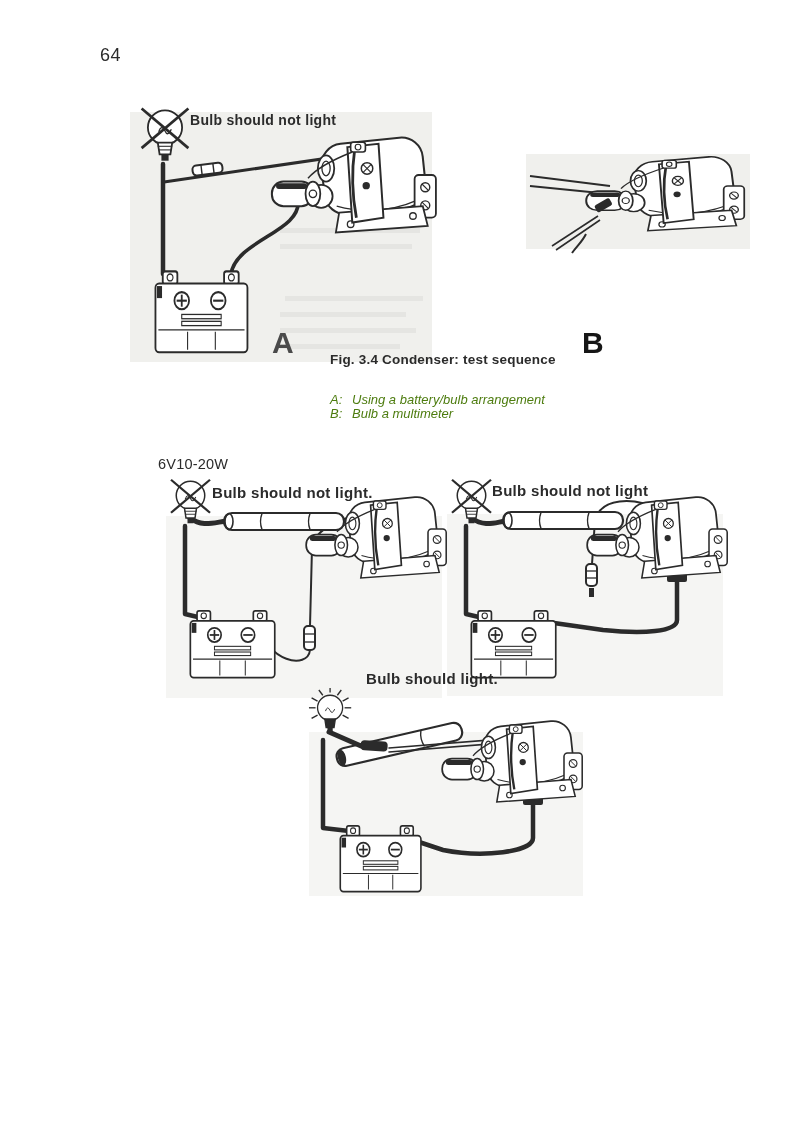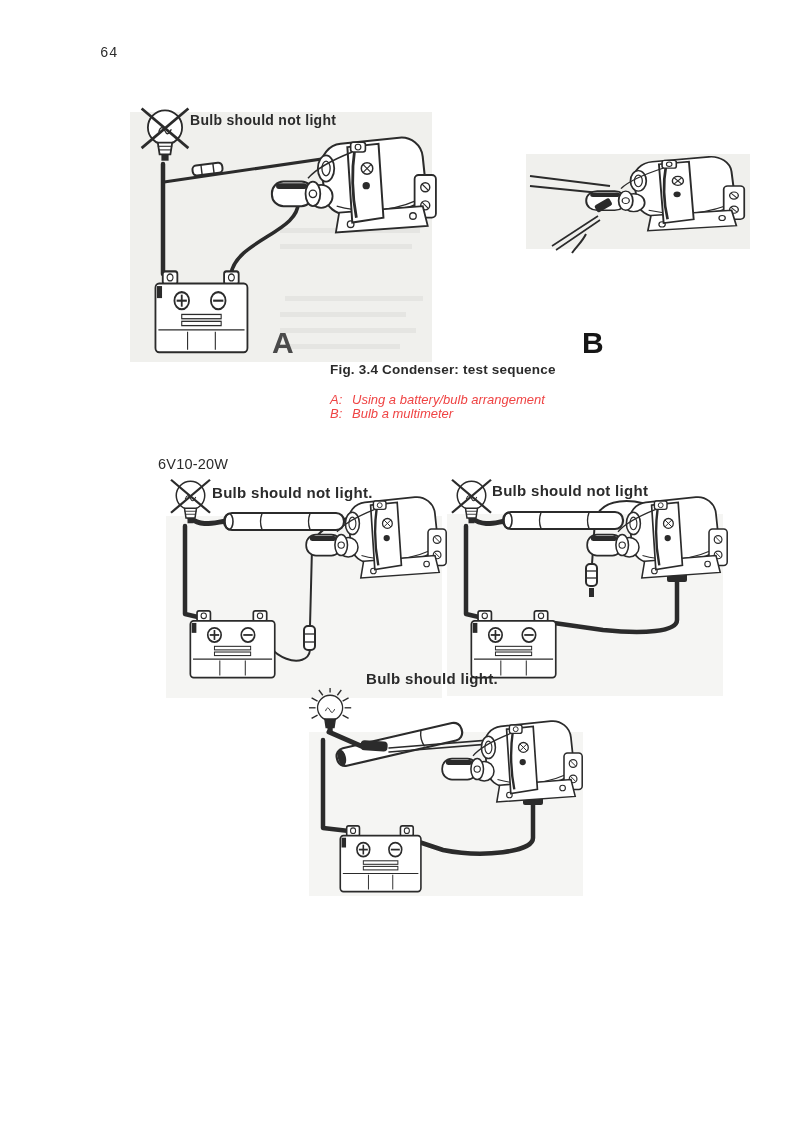--- a/index.html
+++ b/index.html
@@ -1,25 +1,25 @@
 <!DOCTYPE html>
 <html><head>
 <meta charset="utf-8">
 <style>
   html,body{margin:0;padding:0;background:#d8d8d8;}
   .page{position:relative;width:794px;height:1122px;background:#ffffff;
         font-family:"Liberation Sans",sans-serif;color:#2b2b2b;overflow:hidden;}
   .ovl{position:absolute;white-space:nowrap;line-height:1.15;}
-  .pgnum{font-size:14px;letter-spacing:.5px;font-family:Liberation Mono, monospace;}
+  .pgnum{font-size:18px;letter-spacing:.5px;}
   .bulbnote{font-weight:700;font-size:14px;letter-spacing:.3px;}
   .bulbnote.big{font-size:15px;}
   .bigletter{font-weight:700;font-size:30px;color:#4a4a4a;}
   .bigletter.black{color:#161616;}
   .caption{font-weight:700;font-size:13.5px;letter-spacing:.2px;}
-  .legend{font-style:italic;font-size:13px;color:#ef4444;}
+  .legend{font-style:italic;font-size:13px;color:#4d7c0f;}
   .legend .k{display:inline-block;width:22px;}
   .rating{font-size:14.5px;letter-spacing:.2px;text-align:center;}
   svg{position:absolute;overflow:visible;}
   .art line,.art path,.art rect,.art circle,.art ellipse{vector-effect:none;}
 </style>
 </head>
 <body>
 
 <div class="page">
 
@@ -147,21 +147,21 @@
     <use href="#g-coil" transform="translate(16,8) scale(0.79,0.64)"></use>
     <g>
       <line x1="26" y1="100" x2="72" y2="70" stroke="#2b2b2b" stroke-width="1.6"></line>
       <line x1="30" y1="104" x2="74" y2="74" stroke="#2b2b2b" stroke-width="1.6"></line>
       <rect x="68" y="60" width="17" height="8" rx="2" transform="rotate(-30 68 60)" fill="#2b2b2b"></rect>
       <path d="M60 88 C56 96 51 100 46 107" stroke="#2b2b2b" stroke-width="2" fill="none"></path>
     </g>
   </svg>
   <div class="ovl bigletter black" style="left:582px;top:326px;">B</div>
 
-  <div class="ovl caption" style="left:330px;top:362px;">Fig. 3.4 Condenser: test sequence</div>
+  <div class="ovl caption" style="left:330px;top:352px;">Fig. 3.4 Condenser: test sequence</div>
   <div class="ovl legend" style="left:330px;top:393px;"><span class="k">A:</span><span>Using a battery/bulb arrangement</span></div>
   <div class="ovl legend" style="left:330px;top:407px;"><span class="k">B:</span><span>Bulb a multimeter</span></div>
 
   <div class="ovl rating" style="left:158px;top:456px;">6V10-20W</div>
 
   <svg class="art" width="286" height="232" style="left:162px;top:474px;">
     <rect x="4" y="42" width="276" height="182" fill="#f1f1ee" opacity="0.7"></rect>
     <g stroke="#2b2b2b" fill="none" stroke-linecap="round" stroke-linejoin="round">
       <path d="M23 52 L23 140 L40 144" stroke-width="4.5"></path>
       <path d="M28 44 C40 53 50 49 64 47" stroke-width="5"></path>

